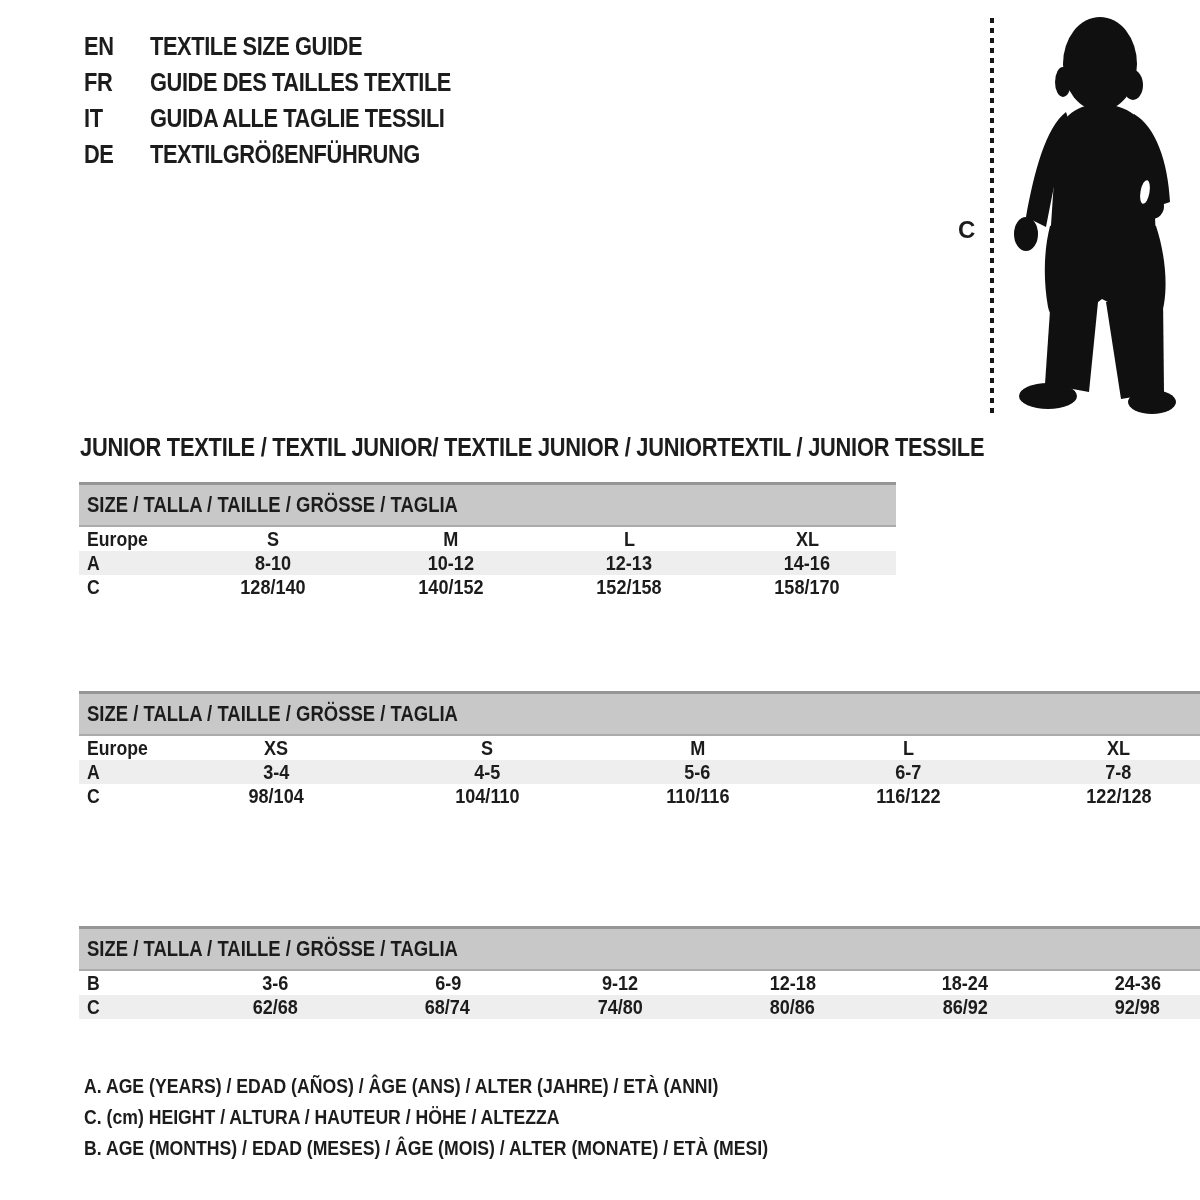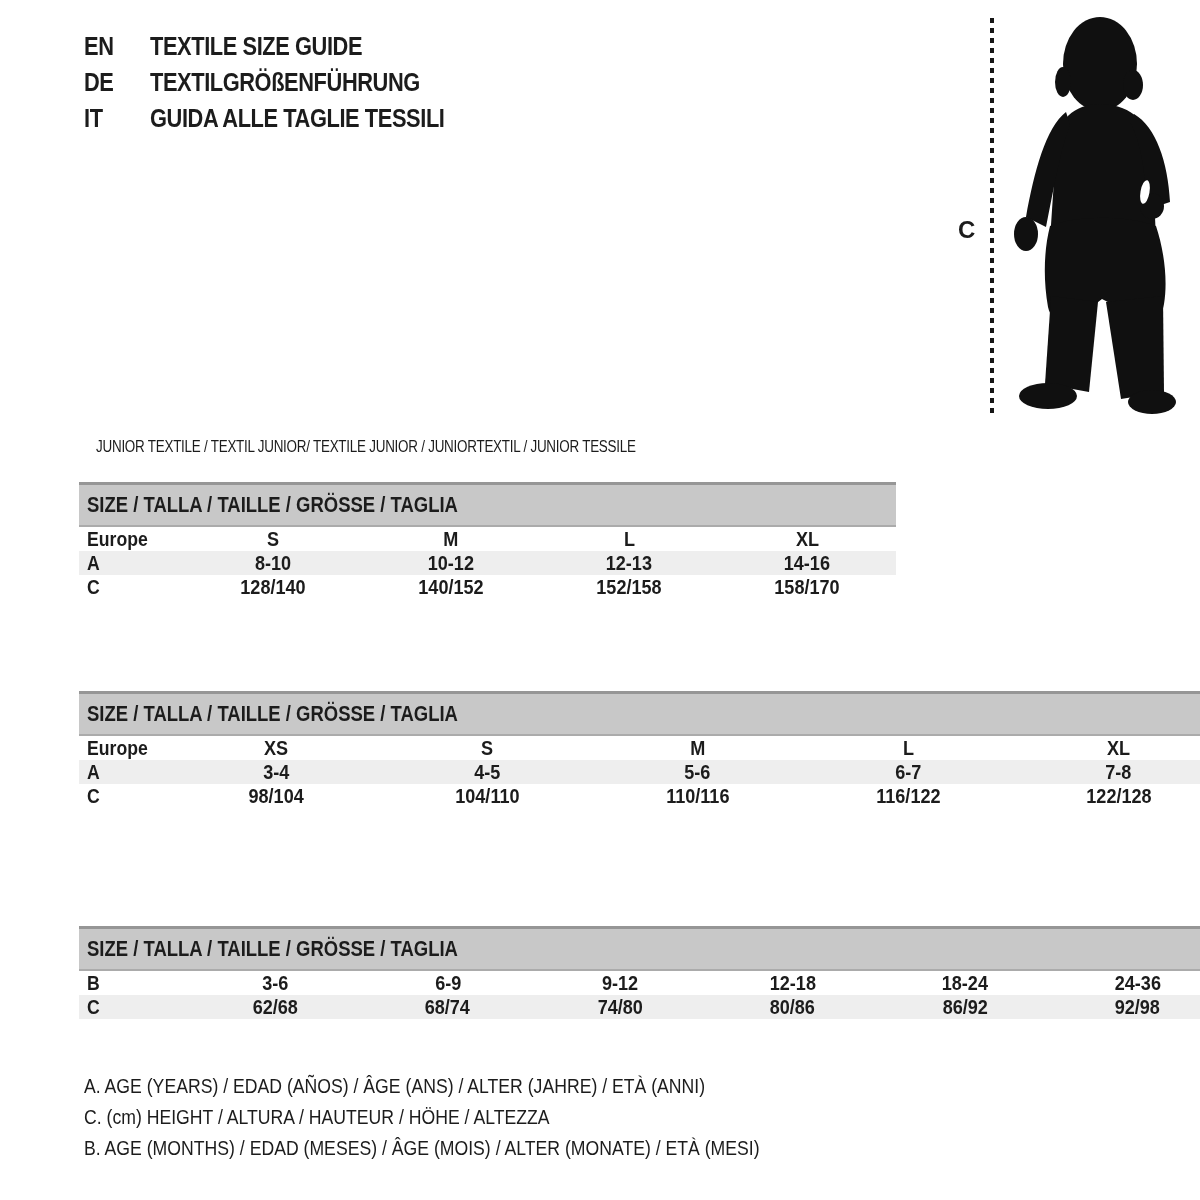--- a/index.html
+++ b/index.html
@@ -16,53 +16,57 @@
   .lang-row  { display:flex; height:36px; align-items:center; font-size:26px; font-weight:bold; letter-spacing:-0.5px; }
   .lang-code { width:66px; flex:0 0 66px; }
 
   
   .dash-line { position:absolute; left:946px; top:18px; width:4px; height:398px;
                background:repeating-linear-gradient(to bottom,#161616 0 5px,transparent 5px 10px); }
   .fig-c { position:absolute; left:914px; top:216px; font-size:24px; font-weight:bold; }
   .silhouette { position:absolute; left:962px; top:12px; }
 
   
-  .sec-title { position:absolute; left:52px; font-size:16px; font-weight:normal; letter-spacing:-0.3px; line-height:30px; }
+  .sec-title { position:absolute; left:36px; font-size:26px; font-weight:bold; letter-spacing:-0.3px; line-height:30px; }
   .subsm { font-size:60%; position:relative; bottom:-2px; }
 
   
   .size-table { position:absolute; left:35px; }
   .size-bar { height:45px; background:#c8c8c8; border-top:3px solid #969696; border-bottom:2px solid #ababab;
               display:flex; align-items:center; padding-left:8px; font-size:22px; font-weight:bold; }
   .trow { display:flex; height:24px; font-size:21px; font-weight:bold; }
   .trow.shaded { background:#eeeeee; }
   .cell { flex:1 1 0; text-align:center; }
   .cell.label { flex:0 0 var(--lw); width:var(--lw); text-align:left; padding-left:8px; }
 
   
   .footnotes { position:absolute; left:40px; top:1070px; }
-  .footnote { height:31px; font-size:21px; font-weight:normal; display:flex; align-items:center; }
+  .footnote { height:31px; font-size:21px; font-weight:bold; display:flex; align-items:center; }
 </style>
 </head>
 <body>
 
 <div class="page">
 
   <div class="lang-block">
     <div class="lang-row">
       <span class="lang-code"><span class="cond">EN</span></span>
       <span class="cond">TEXTILE SIZE GUIDE</span>
     </div>
     <div class="lang-row">
-      <span class="lang-code"><span class="cond">DE</span></span>
-      <span class="cond">TEXTILGRÖßENFÜHRUNG</span>
+      <span class="lang-code"><span class="cond">FR</span></span>
+      <span class="cond">GUIDE DES TAILLES TEXTILE</span>
     </div>
     <div class="lang-row">
       <span class="lang-code"><span class="cond">IT</span></span>
       <span class="cond">GUIDA ALLE TAGLIE TESSILI</span>
+    </div>
+    <div class="lang-row">
+      <span class="lang-code"><span class="cond">DE</span></span>
+      <span class="cond">TEXTILGRÖßENFÜHRUNG</span>
     </div>
   </div>
 
   <div class="dash-line"></div>
   <div class="fig-c">C</div>
   <svg class="silhouette" width="180" height="408" viewBox="0 0 180 408" aria-hidden="true">
     <g fill="#101010">
       <ellipse cx="94" cy="52" rx="37" ry="47"></ellipse>
       <ellipse cx="57" cy="70" rx="8" ry="15"></ellipse>
       <ellipse cx="127" cy="73" rx="10" ry="15"></ellipse>

